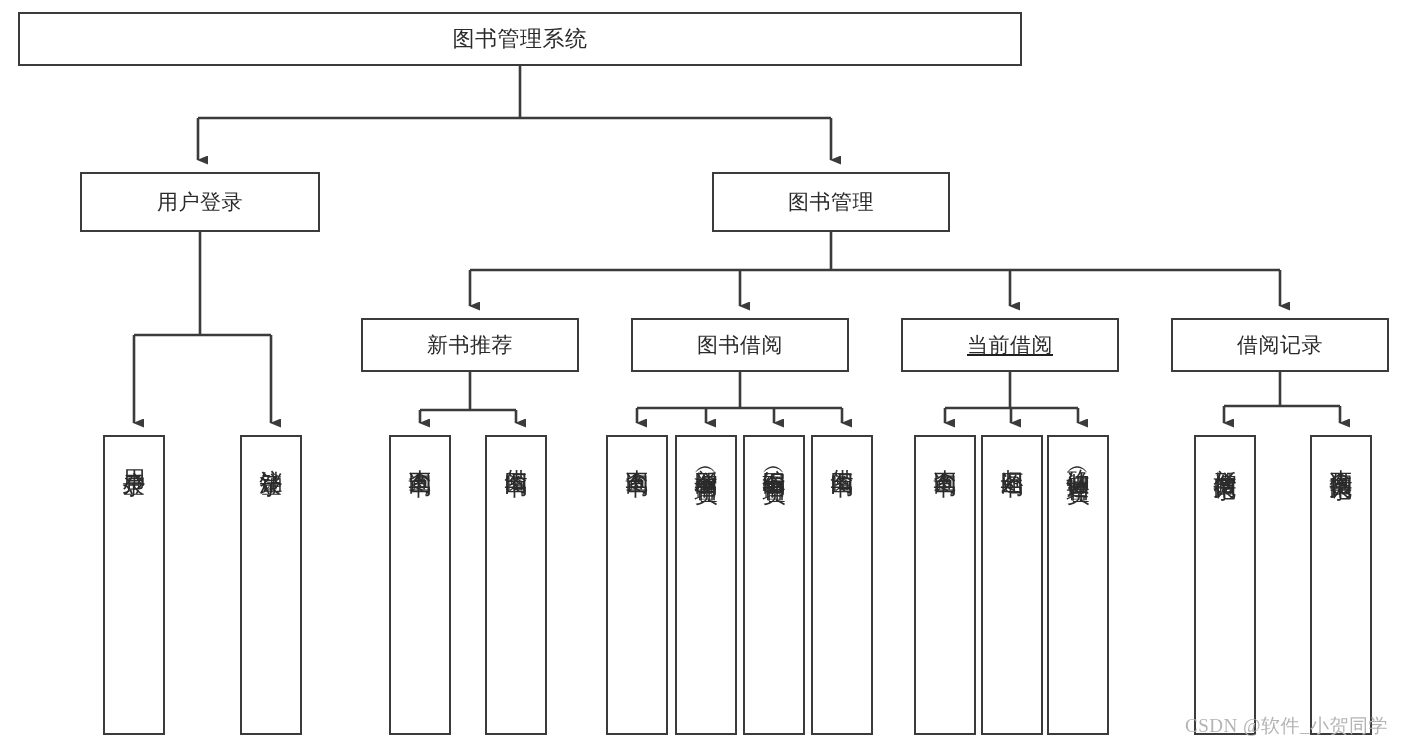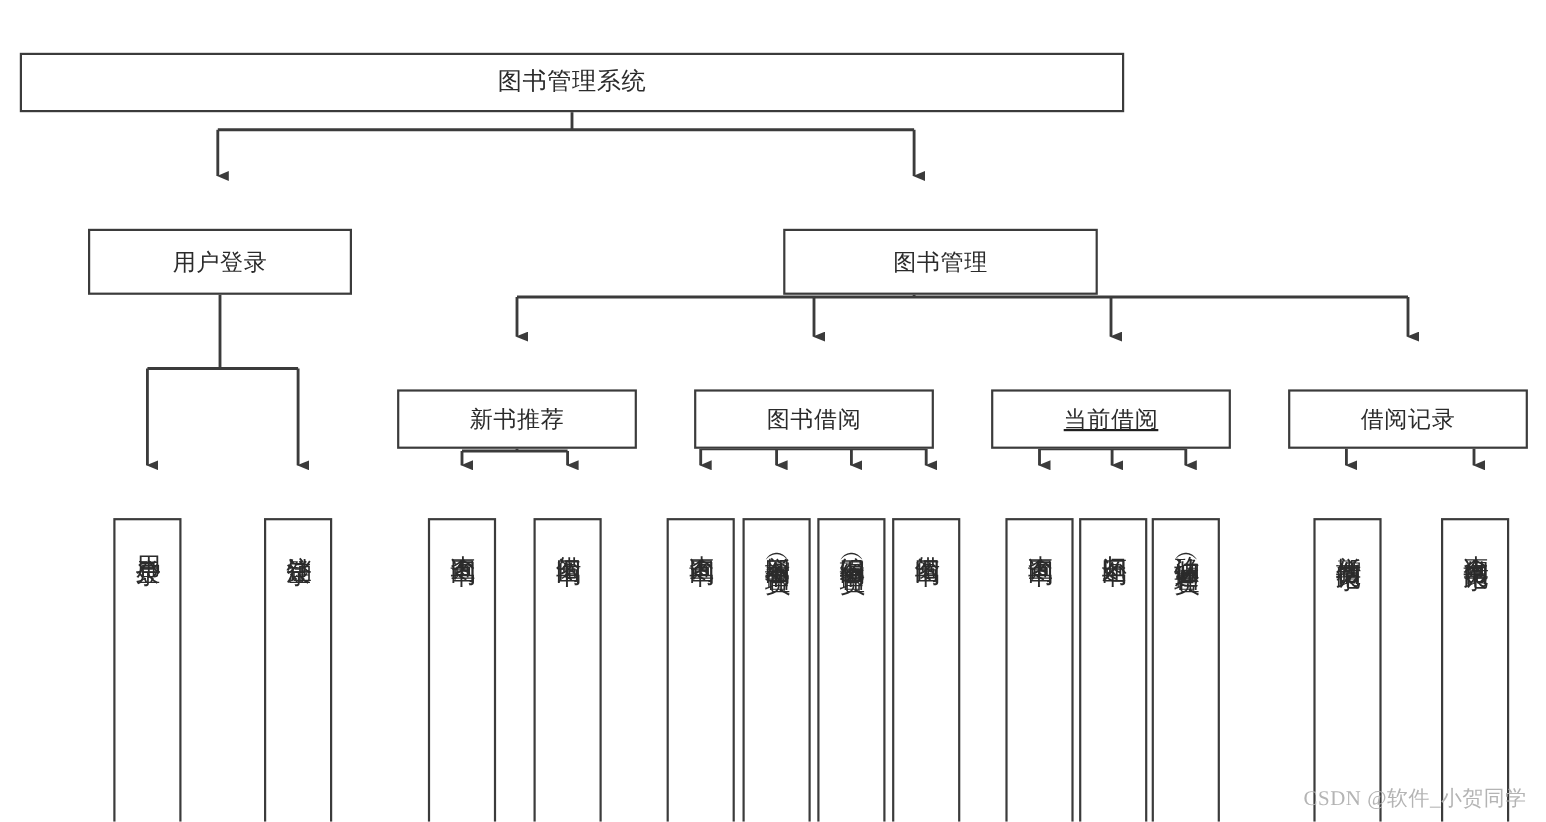--- a/index.html
+++ b/index.html
@@ -24,21 +24,20 @@
   }
   .node{
     position:absolute;
     box-sizing:border-box;
     border:2px solid #3b3b3b;
     background:#ffffff;
     display:flex;
     align-items:center;
     justify-content:center;
     text-align:center;
-    margin-top:36px;
   }
   .node .label{
     display:block;
     line-height:1.18;
     letter-spacing:0.5px;
     color:#2b2b2b;
   }
   
   .node.horiz .label{
     font-size:21px;
@@ -126,21 +125,21 @@
   </svg>
 
   <div class="node horiz" id="node-root" style="left:18px;top:12px;width:1004px;height:54px;">
     <span class="label">图书管理系统</span>
   </div>
 
   <div class="node horiz" style="left:80px;top:172px;width:240px;height:60px;">
     <span class="label">用户登录</span>
   </div>
 
-  <div class="node horiz" style="left:712px;top:172px;width:286px;height:60px;">
+  <div class="node horiz" style="left:712px;top:172px;width:238px;height:60px;">
     <span class="label">图书管理</span>
   </div>
 
   <div class="node horiz" style="left:631px;top:318px;width:218px;height:54px;">
     <span class="label">图书借阅</span>
   </div>
 
   <div class="node horiz" style="left:361px;top:318px;width:218px;height:54px;">
     <span class="label">新书推荐</span>
   </div>

